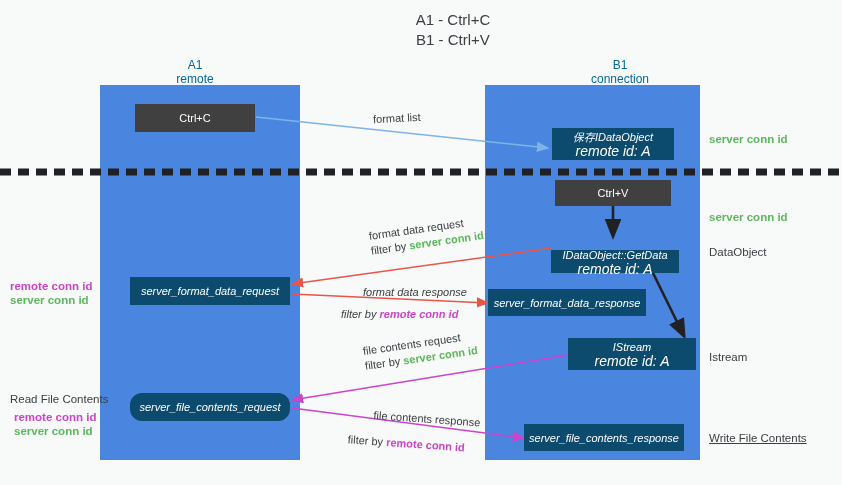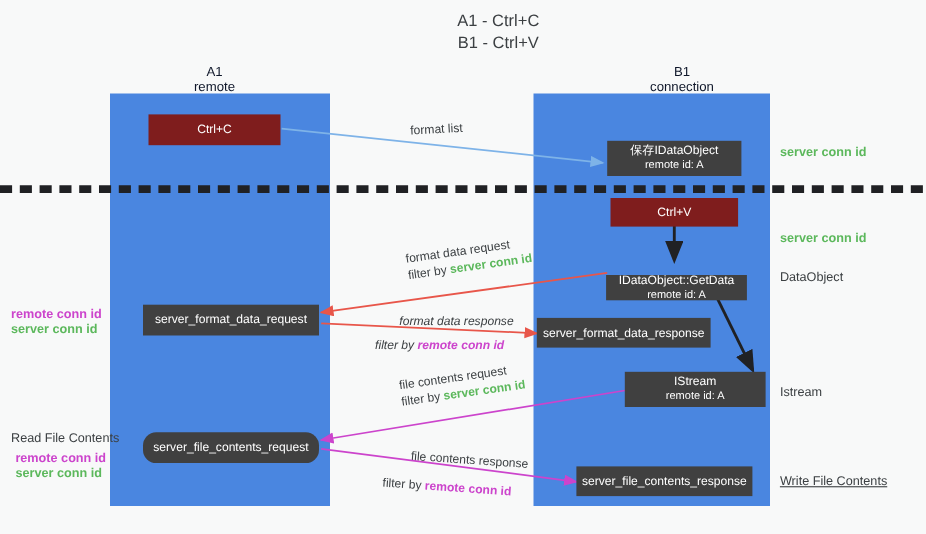--- a/index.html
+++ b/index.html
@@ -30,21 +30,21 @@
     font-size: 15px;
     color: #3c4043;
     line-height: 20px;
     margin-left: 32px;
   }
 
   
   .col-head {
     text-align: center;
     font-size: 12px;
-    color: #0f172a;
+    color: #0369a1;
     line-height: 14px;
   }
   #head-a1 { left: 120px; top: 58px; width: 150px; }
   #head-b1 { left: 545px; top: 58px; width: 150px; }
 
   
   .column {
     background: #4a86e0;
     top: 85px;
     height: 375px;
@@ -58,23 +58,23 @@
     color: #ffffff;
     font-size: 11px;
     display: flex;
     flex-direction: column;
     align-items: center;
     justify-content: center;
     text-align: center;
     line-height: 14px;
     padding: 2px 4px;
   }
-  .node.green { background: #7f1d1d; }
-  .node.orange { background: #404040; }
-  .node .sub { font-size: 10px; }
+  .node.green { background: #404040; }
+  .node.orange { background: #0c4a6e; font-style: italic; }
+  .node .sub { font-size: 14px; }
 
   
   .side-label {
     font-size: 11.5px;
     line-height: 14px;
   }
   .lbl-green { color: #5cb85c; font-weight: bold; }
   .lbl-magenta { color: #cc44cc; font-weight: bold; }
   .lbl-dark { color: #3c4043; }
 

